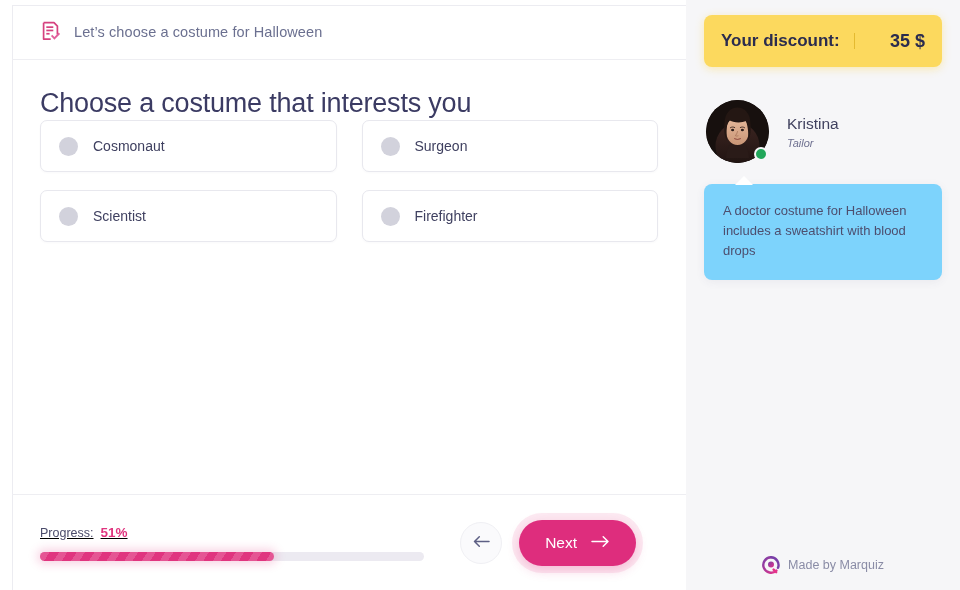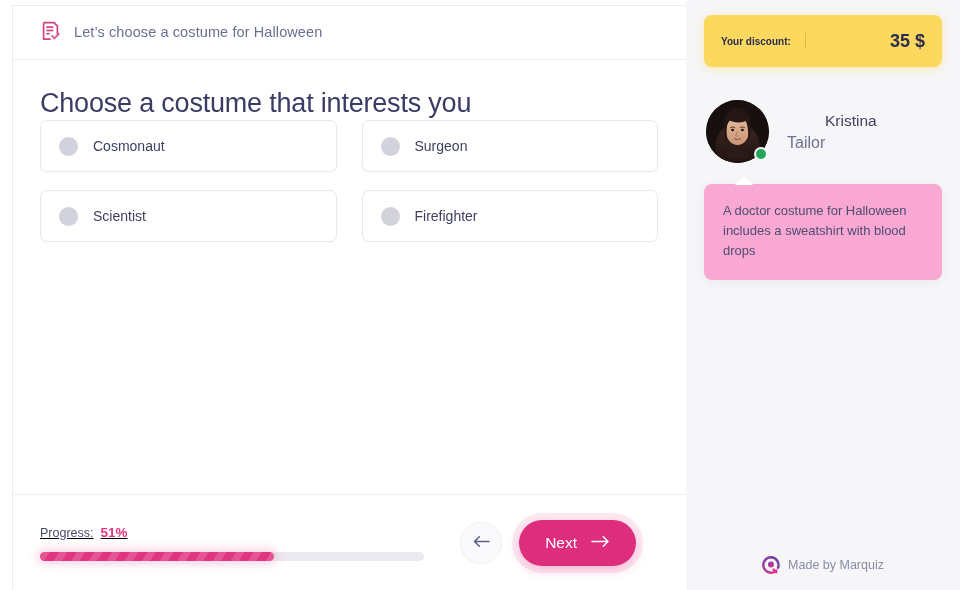--- a/index.html
+++ b/index.html
@@ -235,21 +235,21 @@
     height: 52px;
     background: #fcd95e;
     border-radius: 8px;
     display: flex;
     align-items: center;
     padding: 0 17px;
     box-shadow: 0 2px 9px rgba(252,217,94,0.45);
   }
 
   .discount-label {
-    font-size: 10px;
+    font-size: 17px;
     font-weight: bold;
     color: #2b2c4e;
   }
 
   .discount-divider {
     width: 1px;
     height: 16px;
     background: rgba(223,180,40,0.85);
     margin: 0 10px 0 14px;
   }
@@ -293,32 +293,32 @@
     height: 14px;
     border-radius: 50%;
     background: #21a65a;
     border: 2.5px solid #f6f6f8;
   }
 
   .profile-name {
     font-size: 15.5px;
     color: #40415f;
     margin-bottom: 4px;
-    margin-left: 38px;
   }
 
   .profile-role {
-    font-size: 16px;
+    font-size: 11px;
     color: #6e7090;
+    font-style: italic;
   }
 
   .message-bubble {
     position: relative;
     margin-top: 21px;
-    background: #f9a8d4;
+    background: #7dd3fc;
     border-radius: 8px;
     padding: 17px 19px 19px 19px;
     box-shadow: 0 2px 10px rgba(70,70,110,0.07);
   }
 
   .bubble-tail {
     position: absolute;
     top: -8px;
     left: 31px;
     width: 0;

